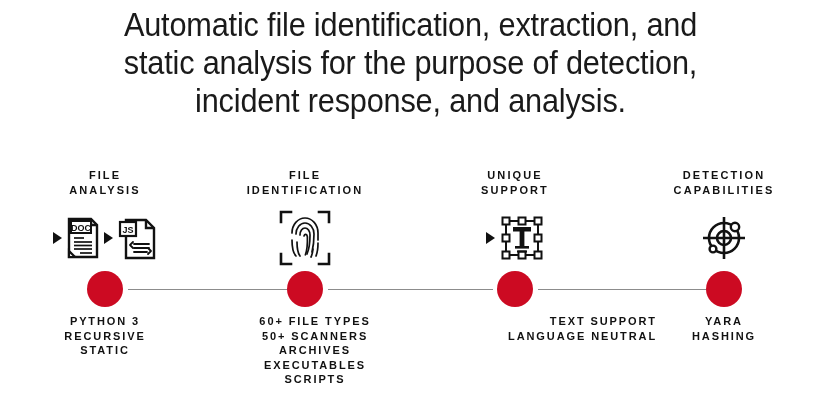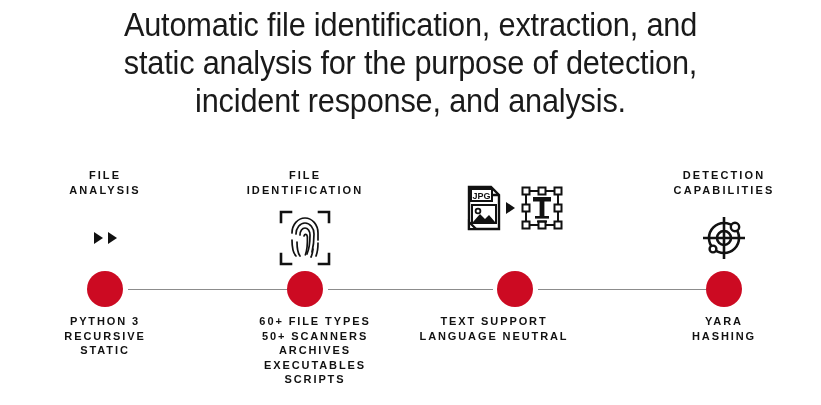--- a/index.html
+++ b/index.html
@@ -123,23 +123,54 @@
   <div class="axis-line" style="left:538px; width:168px;"></div>
 
   <div class="column" style="left:-5px;">
     <div class="col-title">FILE
 ANALYSIS</div>
     <div class="icon-area">
 
 
       <span class="arrow-glyph"></span>
 
+      <span>
+        <svg width="32" height="42" viewBox="0 0 32 42">
+          <path d="M2 2 h22 l6 6 v32 h-28 z" fill="#ffffff" stroke="#111" stroke-width="2.4"></path>
+          <path d="M24 2 v6 h6" fill="none" stroke="#111" stroke-width="2.4"></path>
+          <path d="M2 34 l0 6 l6 0 z" fill="#ffffff" stroke="#111" stroke-width="2.2"></path>
+          <rect x="4" y="4" width="20" height="12" fill="#ffffff" stroke="#111" stroke-width="2"></rect>
+          <text x="14" y="14" font-family="'Liberation Sans',sans-serif" font-size="9" font-weight="bold" text-anchor="middle" fill="#111">DOC</text>
+          <g stroke="#111" stroke-width="1.7">
+            <line x1="7" y1="21" x2="17" y2="21"></line>
+            <line x1="7" y1="25" x2="25" y2="25"></line>
+            <line x1="7" y1="28.5" x2="25" y2="28.5"></line>
+            <line x1="7" y1="32" x2="25" y2="32"></line>
+            <line x1="13" y1="36" x2="25" y2="36"></line>
+          </g>
+        </svg>
+      </span>
 
       <span class="arrow-glyph"></span>
 
+      <span>
+        <svg width="40" height="48" viewBox="0 0 40 48">
+          <path d="M8 6 h20 l8 8 v30 h-28 z" fill="#ffffff" stroke="#111" stroke-width="2.4"></path>
+          <path d="M28 6 v8 h8" fill="none" stroke="#111" stroke-width="2.4"></path>
+          <rect x="2" y="8" width="16" height="14" fill="#ffffff" stroke="#111" stroke-width="2.2"></rect>
+          <text x="10" y="19" font-family="'Liberation Sans',sans-serif" font-size="9" font-weight="bold" text-anchor="middle" fill="#111">JS</text>
+          <g stroke="#111" stroke-width="1.8" fill="none" stroke-linecap="round" stroke-linejoin="round">
+            <path d="M15 28 l-3 3 l3 3"></path>
+            <path d="M30 34 l3 3 l-3 3"></path>
+            <line x1="16" y1="30" x2="31" y2="30"></line>
+            <line x1="16" y1="34" x2="31" y2="34"></line>
+            <line x1="16" y1="38" x2="29" y2="38"></line>
+          </g>
+        </svg>
+      </span>
     </div>
   </div>
 
   <div class="column" style="left:195px;">
     <div class="col-title">FILE
 IDENTIFICATION</div>
     <div class="icon-area">
       <span>
         <svg width="54" height="58" viewBox="0 0 54 58">
           <g stroke="#111" stroke-width="2.6" fill="none" stroke-linecap="square">
@@ -157,34 +188,24 @@
             <path d="M19 33 q0 10 3 14"></path>
             <path d="M40 34 q0 8 -2 13"></path>
             <path d="M35 40 q-0.5 5 -2 8"></path>
           </g>
         </svg>
       </span>
     </div>
   </div>
 
   <div class="column" style="left:405px;">
-    <div class="icon-area">
-
-      <span>
-        <svg width="34" height="46" viewBox="0 0 34 46">
-          <path d="M2 2 h22 l8 8 v34 h-30 z" fill="#ffffff" stroke="#111" stroke-width="2.4"></path>
-          <path d="M24 2 v8 h8" fill="none" stroke="#111" stroke-width="2.4"></path>
-          <path d="M2 37 l0 7 l7 0 z" fill="#ffffff" stroke="#111" stroke-width="2.2"></path>
-          <rect x="4" y="4" width="21" height="12" fill="#ffffff" stroke="#111" stroke-width="2"></rect>
-          <text x="14.5" y="14" font-family="'Liberation Sans',sans-serif" font-size="9" font-weight="bold" text-anchor="middle" fill="#111">JPG</text>
-          <rect x="5" y="20" width="24" height="18" fill="none" stroke="#111" stroke-width="2"></rect>
-          <circle cx="11" cy="26" r="2.4" fill="none" stroke="#111" stroke-width="1.8"></circle>
-          <path d="M6 37 l7 -8 l5 5 l4 -4 l6 7 z" fill="#111"></path>
-        </svg>
-      </span>
+    <div class="col-title">UNIQUE
+SUPPORT</div>
+    <div class="icon-area">
+
 
       <span class="arrow-glyph"></span>
 
       <span>
         <svg width="44" height="46" viewBox="0 0 44 46">
           <rect x="6" y="6" width="32" height="34" fill="none" stroke="#111" stroke-width="2"></rect>
           <g fill="#ffffff" stroke="#111" stroke-width="2">
             <rect x="2.5" y="2.5" width="7" height="7"></rect>
             <rect x="34.5" y="2.5" width="7" height="7"></rect>
             <rect x="2.5" y="36.5" width="7" height="7"></rect>
@@ -230,18 +251,18 @@
   <div class="node-dot" style="left:706px;"></div>
 
   <div class="col-caption" style="left:-25px;">PYTHON 3
 RECURSIVE
 STATIC</div>
   <div class="col-caption" style="left:185px;">60+ FILE TYPES
 50+ SCANNERS
 ARCHIVES
 EXECUTABLES
 SCRIPTS</div>
-  <div class="col-caption" style="left:364px;">TEXT SUPPORT
+  <div class="col-caption" style="left:397px;text-align:right;">TEXT SUPPORT
 LANGUAGE NEUTRAL</div>
   <div class="col-caption" style="left:594px;">YARA
 HASHING</div>
 
 </div>
 
 </body></html>

